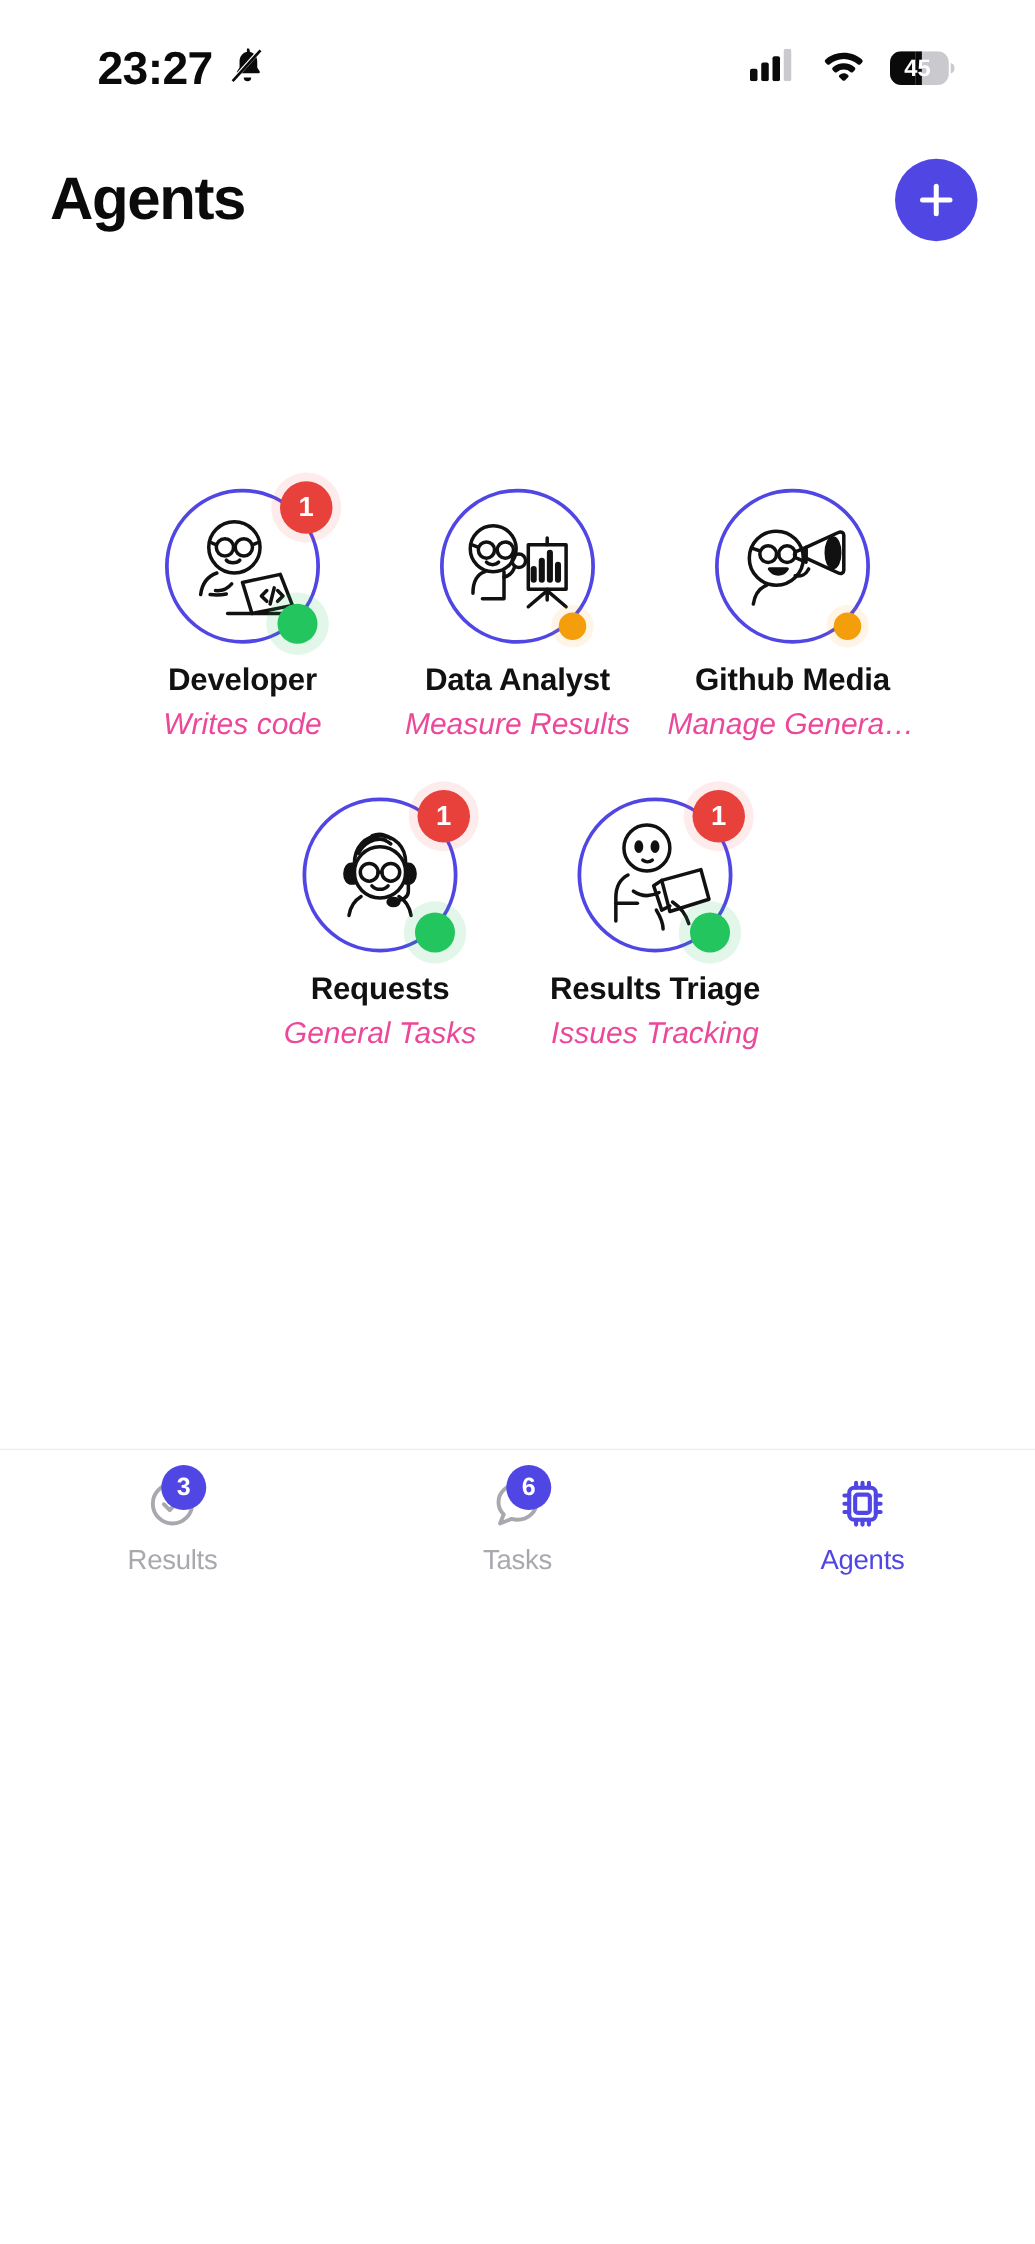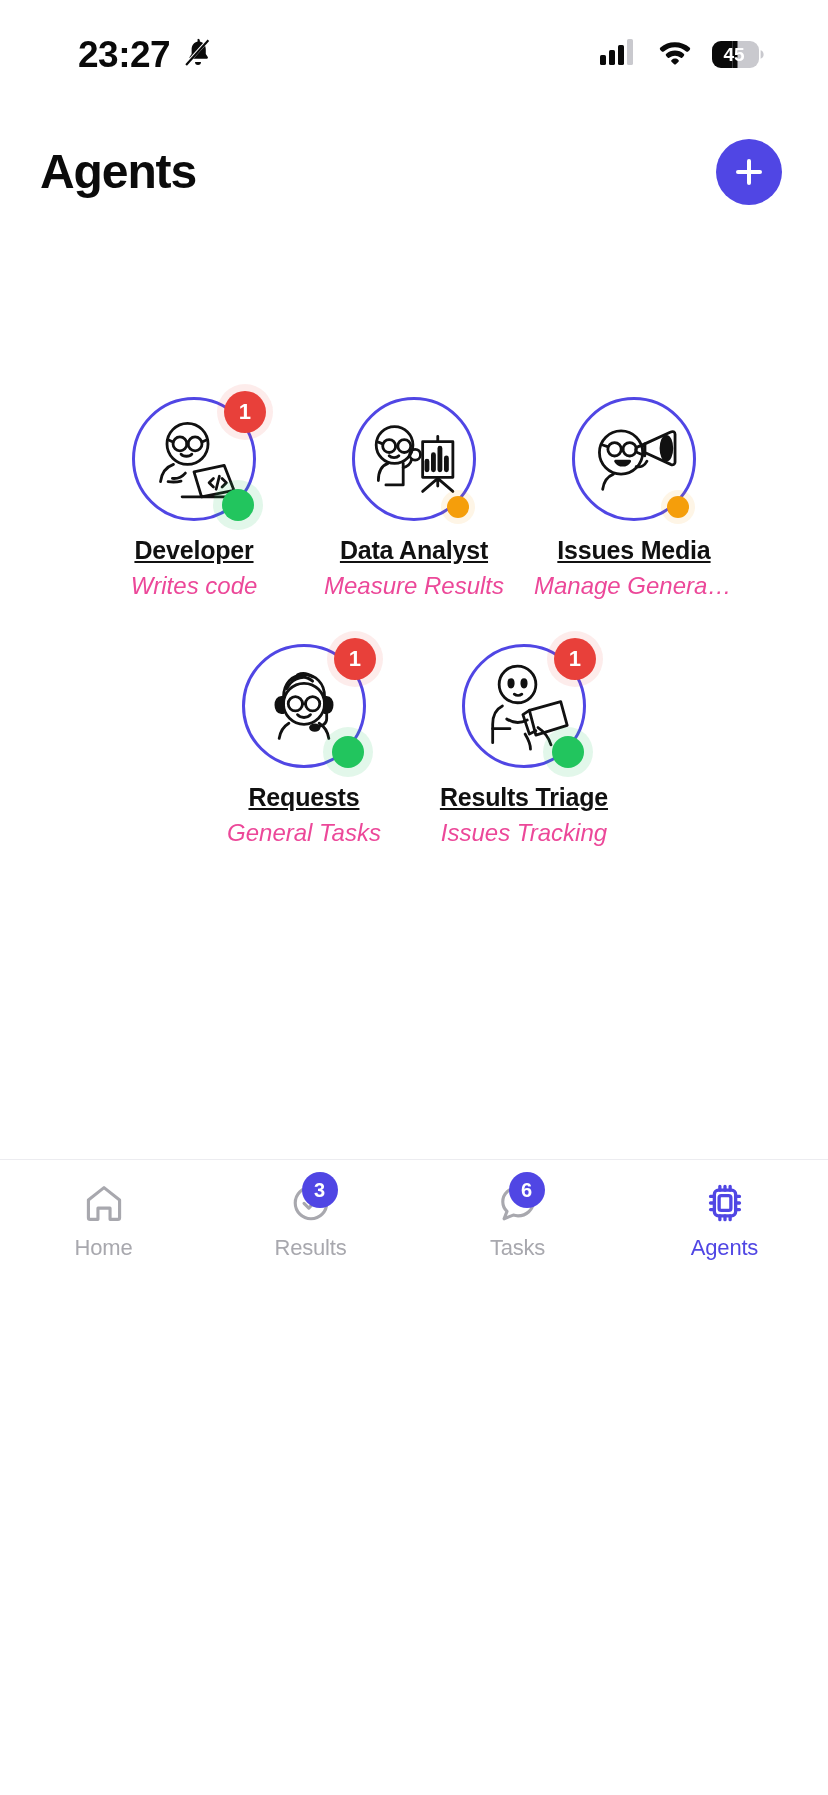--- a/index.html
+++ b/index.html
@@ -1,19 +1,19 @@
 <!DOCTYPE html>
 <html><head>
 <meta charset="utf-8">
 <style>
   *{margin:0;padding:0;box-sizing:border-box;}
   html,body{width:828px;height:1795px;background:#ffffff;}
   body{font-family:"Liberation Sans",sans-serif;-webkit-font-smoothing:antialiased;overflow:hidden;}
 
-  .phone{position:relative;width:828px;height:1279px;background:#fff;display:flex;flex-direction:column;gap:12px;}
+  .phone{position:relative;width:828px;height:1279px;background:#fff;display:flex;flex-direction:column;}
 
   
   .statusbar{height:108px;flex:0 0 108px;display:flex;align-items:center;justify-content:space-between;padding:0 64px 0 78px;}
   .sb-left{display:flex;align-items:center;gap:11px;}
   .sb-time{font-size:37px;font-weight:700;color:#0a0a0a;letter-spacing:-0.5px;line-height:1;}
   .sb-right{display:flex;align-items:center;gap:19px;}
 
   
   .header{flex:0 0 104px;display:flex;align-items:center;justify-content:space-between;padding:0 46px 0 40px;}
   .page-title{font-size:48px;font-weight:700;color:#0b0b0b;letter-spacing:-1.1px;line-height:1;}
@@ -34,21 +34,21 @@
   .avatar-ring svg{width:108px;height:108px;display:block;}
 
   .badge{position:absolute;top:-6px;right:-10px;min-width:42px;height:42px;border-radius:50%;
          background:#E8403A;color:#fff;font-size:22px;font-weight:600;display:flex;align-items:center;justify-content:center;
          box-shadow:0 0 0 7px rgba(232,64,58,0.10);}
 
   .status-dot{position:absolute;bottom:0px;right:2px;border-radius:50%;}
   .status-dot.online{width:32px;height:32px;background:#22C55E;box-shadow:0 0 0 9px rgba(34,197,94,0.13);}
   .status-dot.busy{width:22px;height:22px;bottom:3px;right:7px;background:#F59E0B;box-shadow:0 0 0 6px rgba(245,158,11,0.10);}
 
-  .agent-name{font-size:25px;font-weight:600;color:#111;line-height:1.25;letter-spacing:-0.2px;white-space:nowrap;text-decoration:underline;}
+  .agent-name{font-size:25px;font-weight:600;color:#111;line-height:1.25;letter-spacing:-0.2px;white-space:nowrap;}
   .agent-desc{font-size:24px;color:#ec4899;line-height:1.3;margin-top:4px;max-width:200px;white-space:nowrap;overflow:hidden;text-overflow:ellipsis;text-align:center;font-style:italic;}
 
   
   .tabbar{flex:0 0 120px;border-top:1px solid #ececf0;display:flex;align-items:flex-start;padding-top:18px;background:#fff;}
   .tab{flex:1;display:flex;flex-direction:column;align-items:center;gap:7px;cursor:pointer;}
   .tab-ico{position:relative;width:50px;height:50px;display:flex;align-items:center;justify-content:center;}
   .tab-ico svg{width:44px;height:44px;display:block;}
   .tab-label{font-size:22px;color:#a8a8ae;letter-spacing:-0.2px;}
   .tab.active .tab-label{color:#5046E4;font-weight:500;}
   .tab-badge{position:absolute;top:-6px;right:-2px;min-width:36px;height:36px;border-radius:50%;background:#5046E4;color:#fff;
@@ -166,21 +166,21 @@
               <path d="M33 52c3 5 10 5 13 0z" fill="#111"></path>
               <path d="M31 64c-5 2-9 7-10 14"></path>
               <path d="M52 57c4 1 8-1 10-5"></path>
               <path d="M60 36 84 25c2-1 4 0 4 2v26c0 2-2 3-4 2L60 44z"></path>
               <ellipse cx="80" cy="40" rx="5" ry="11" fill="#111"></ellipse>
               <path d="M60 36l-7 3c-2 .8-2 4 0 5l7 3z"></path>
             </svg>
           </div>
           <div class="status-dot busy"></div>
         </div>
-        <div class="agent-name">Issues Media</div>
+        <div class="agent-name">Github Media</div>
         <div class="agent-desc">Manage General…</div>
       </div>
 
       <div style="width:16.6666%"></div>
 
       <div class="agent-cell">
         <div class="avatar-wrap">
           <div class="avatar-ring">
             <svg viewBox="0 0 100 100" fill="none" stroke="#111" stroke-width="2.6" stroke-linecap="round" stroke-linejoin="round">
               <path d="M31 42c0-13 8-21 19-21s19 8 19 20"></path>
@@ -226,28 +226,20 @@
         <div class="agent-name">Results Triage</div>
         <div class="agent-desc">Issues Tracking</div>
       </div>
 
       <div style="width:16.6666%"></div>
     </div>
   </div>
 
   <div class="tabbar">
 
-    <div class="tab">
-      <div class="tab-ico">
-        <svg viewBox="0 0 24 24" fill="none" stroke="#a8a8ae" stroke-width="1.7" stroke-linecap="round" stroke-linejoin="round">
-          <path d="M3.5 10.4 12 3.6l8.5 6.8V20a.9.9 0 0 1-.9.9h-4.3v-6.1H8.7v6.1H4.4a.9.9 0 0 1-.9-.9z"></path>
-        </svg>
-      </div>
-      <div class="tab-label">Home</div>
-    </div>
 
     <div class="tab">
       <div class="tab-ico">
         <svg viewBox="0 0 24 24" fill="none" stroke="#a8a8ae" stroke-width="1.7" stroke-linecap="round" stroke-linejoin="round">
           <circle cx="12" cy="12" r="8.6"></circle>
             <path d="m8.2 12.2 2.6 2.6 5-5.4"></path>
         </svg>
         <div class="tab-badge">3</div>
       </div>
       <div class="tab-label">Results</div>

